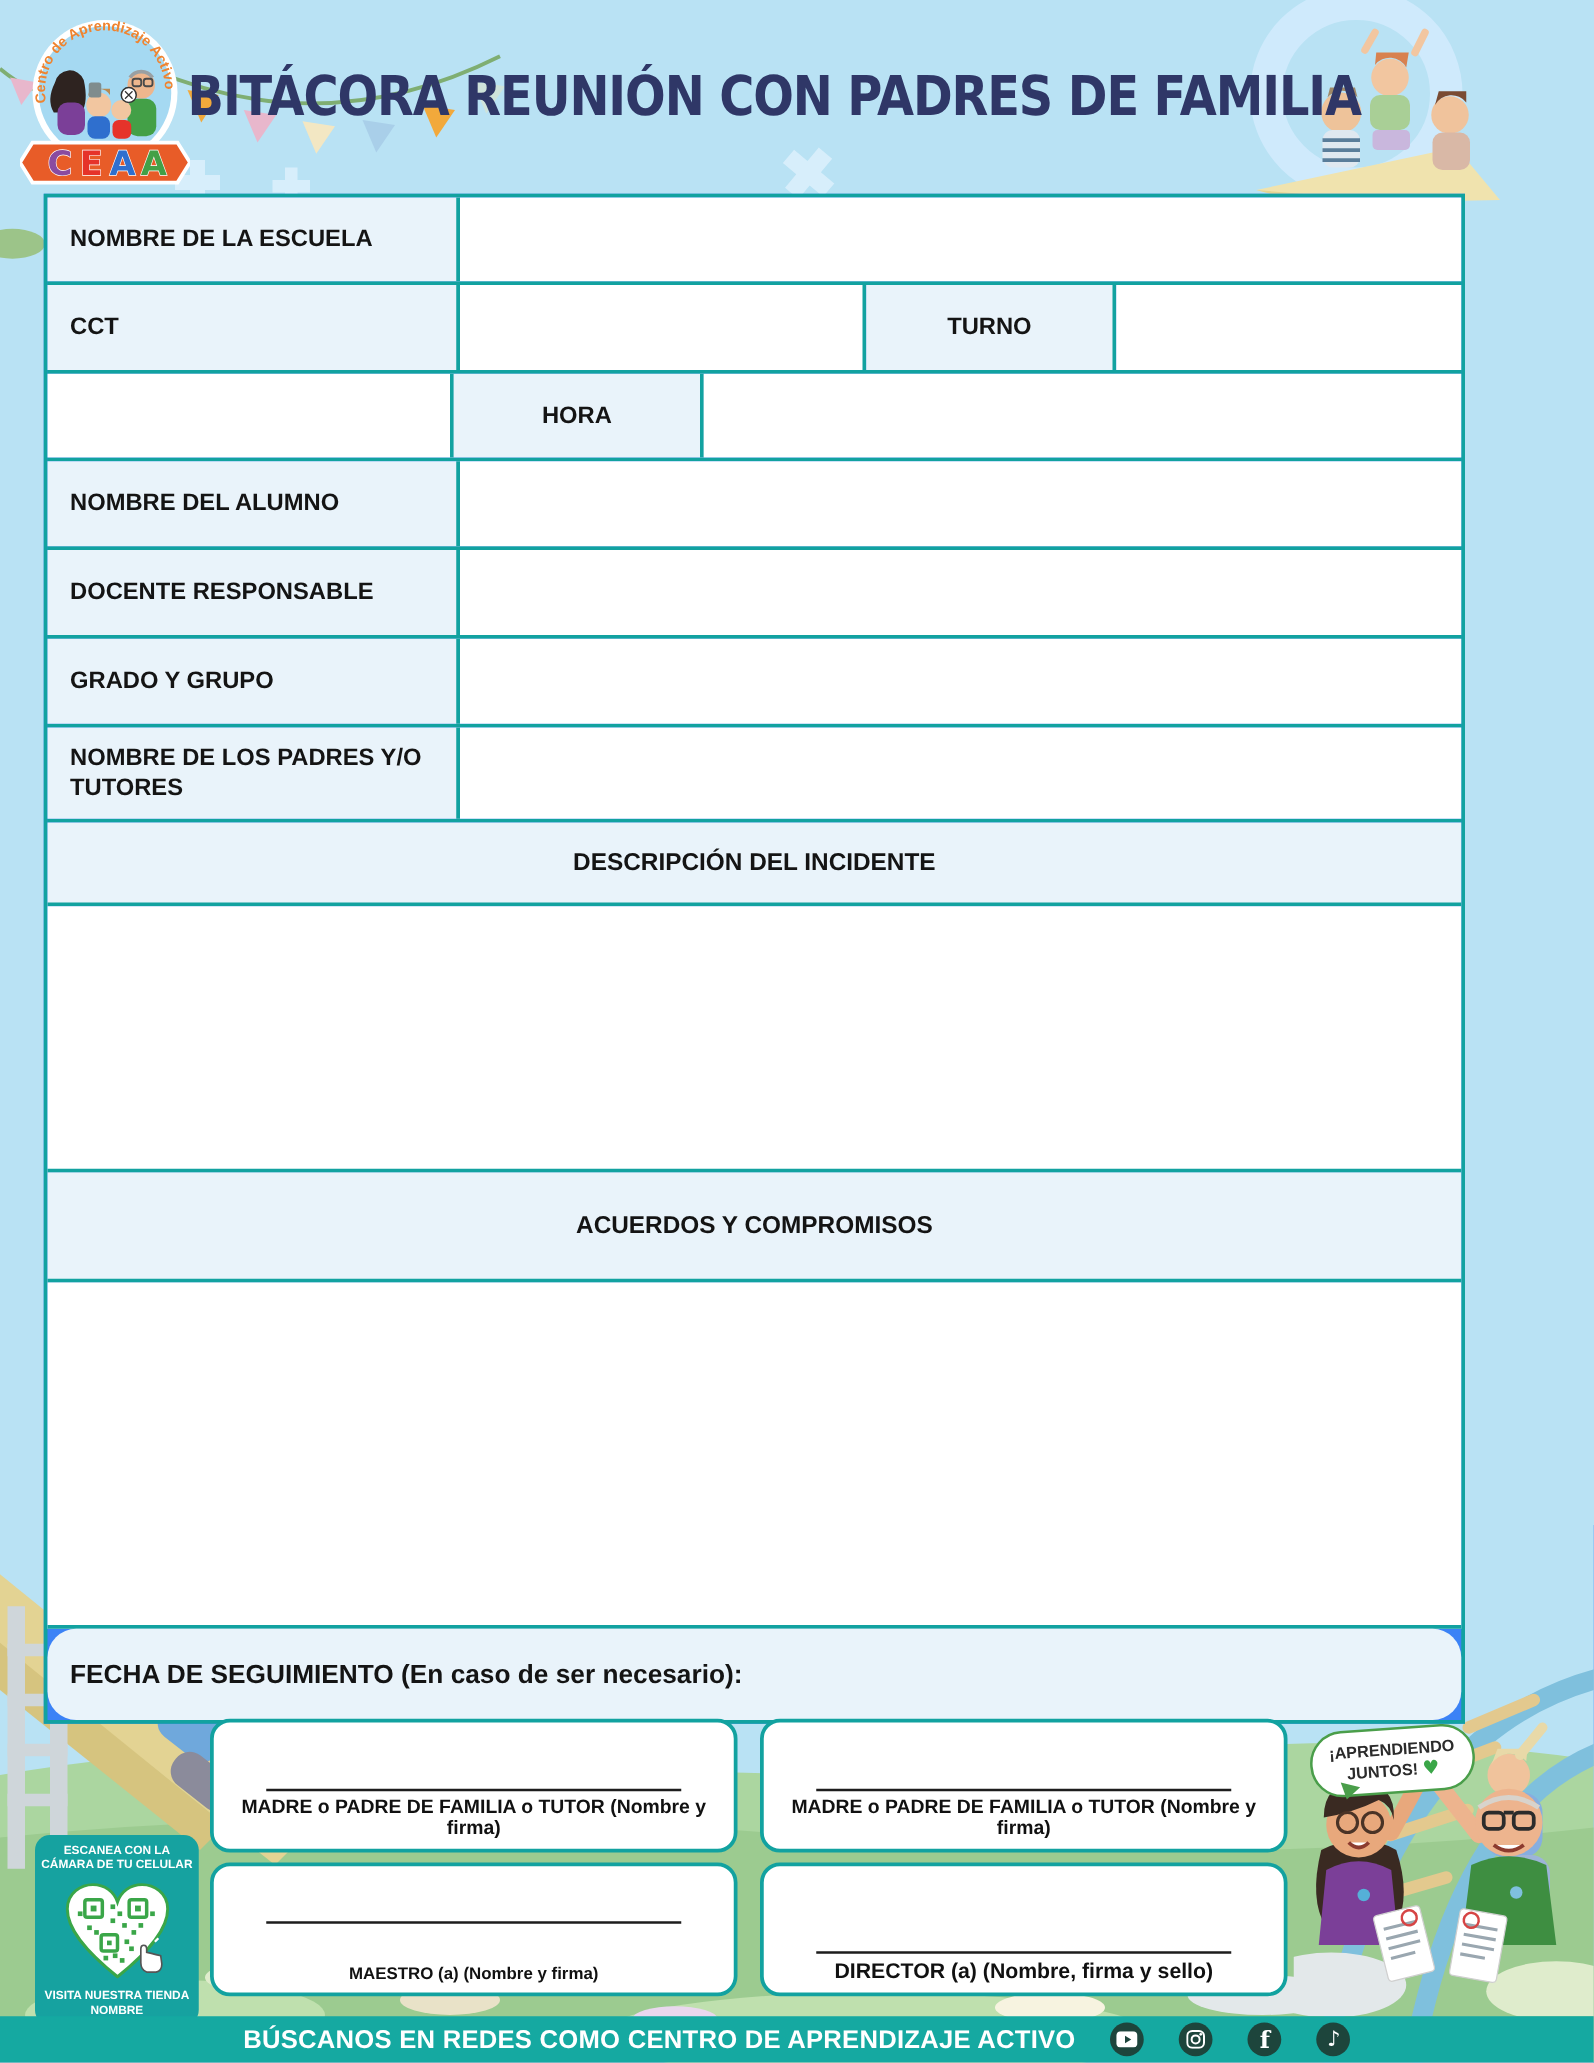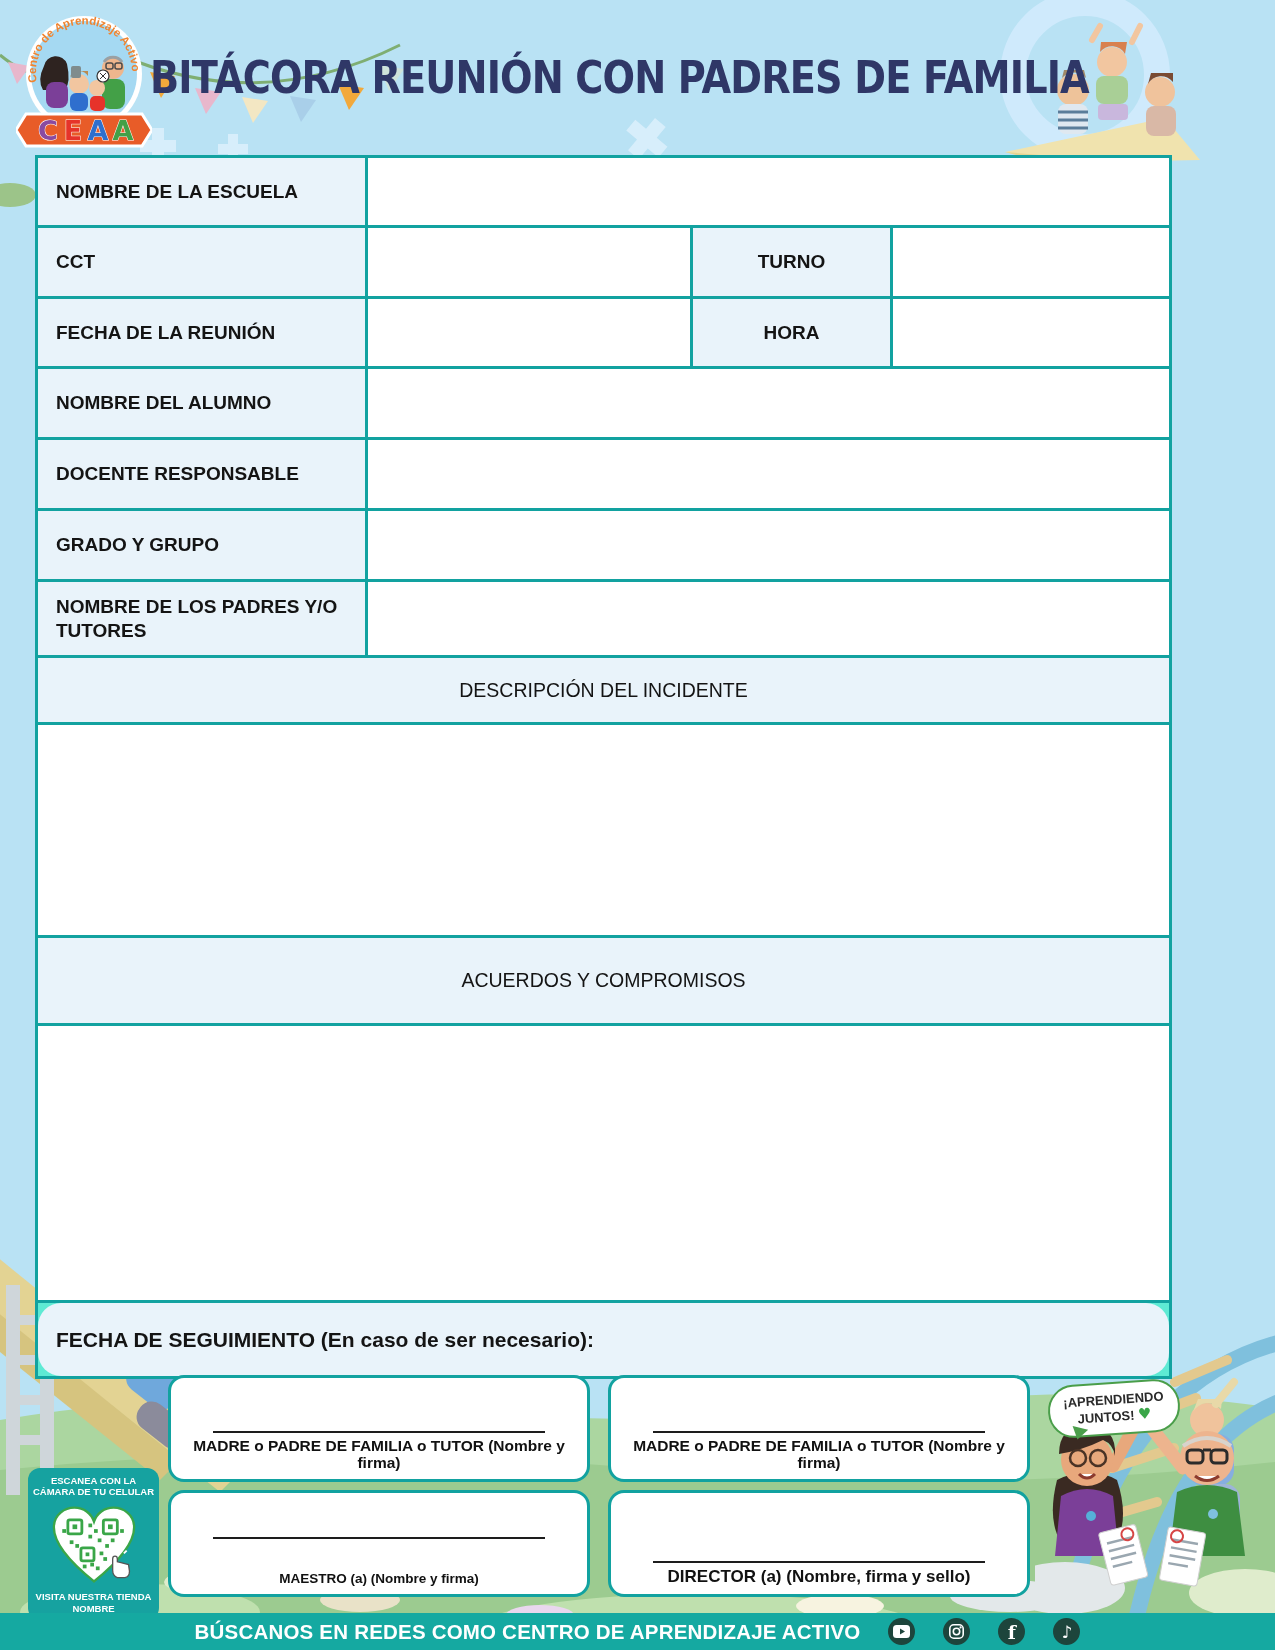--- a/index.html
+++ b/index.html
@@ -9,32 +9,32 @@
 
   
   .logo{left:16px;top:10px;width:136px;height:140px;z-index:2;}
   .title{left:150px;top:52px;z-index:2;white-space:nowrap;
          font-family:"DejaVu Sans",sans-serif;font-weight:bold;
          font-size:44px;letter-spacing:-1px;color:#2f3767;
          transform:scaleX(0.87);transform-origin:left center;}
 
   
   .form-table{left:35px;top:155px;width:1137px;z-index:1;
-              border:3px solid #12a2a0;box-sizing:border-box;background:#5eead4;}
+              border:3px solid #12a2a0;box-sizing:border-box;background:#3b82f6;}
   .t-row{display:flex;border-bottom:3px solid #12a2a0;box-sizing:border-box;}
   .t-row:last-child{border-bottom:none;border-radius:23px;}
   .cell{box-sizing:border-box;}
   .cell.lab{background:#e9f3fa;border-right:3px solid #12a2a0;
             display:flex;align-items:center;padding:0 10px 0 18px;
             font-weight:bold;font-size:19px;color:#141414;line-height:1.25;}
   .cell.lab.center{justify-content:center;padding:0;text-align:center;}
   .cell.input{background:#fff;flex:1;}
   .cell.input.mid{border-right:3px solid #12a2a0;flex:none;}
   .sect{background:#e9f3fa;display:flex;align-items:center;justify-content:center;
-        font-weight:normal;font-size:19.5px;color:#141414;}
+        font-weight:bold;font-size:19.5px;color:#141414;}
   .blank{background:#fff;}
   .followup{background:#e9f3fa;display:flex;align-items:center;
             padding-left:18px;font-weight:bold;font-size:21px;color:#141414;}
 
   
   .sigbox{width:422px;height:107px;background:#fff;border:3px solid #12a2a0;
           border-radius:16px;box-sizing:border-box;z-index:2;
           display:flex;flex-direction:column;justify-content:flex-end;
           align-items:center;padding-bottom:8px;}
   .sigline{width:80%;border-top:2.5px solid #1d1d1d;margin-bottom:5px;}
@@ -211,21 +211,20 @@
     <div class="cell lab" style="width:330px">NOMBRE DE LA ESCUELA</div>
     <div class="cell input"></div>
   </div>
   <div class="t-row" style="height:71px">
     <div class="cell lab" style="width:330px">CCT</div>
     <div class="cell input mid" style="width:325px"></div>
     <div class="cell lab center" style="width:200px">TURNO</div>
     <div class="cell input"></div>
   </div>
   <div class="t-row" style="height:70px">
-    <div class="cell lab" style="width:330px">FECHA DE LA REUNIÓN</div>
     <div class="cell input mid" style="width:325px"></div>
     <div class="cell lab center" style="width:200px">HORA</div>
     <div class="cell input"></div>
   </div>
   <div class="t-row" style="height:71px">
     <div class="cell lab" style="width:330px">NOMBRE DEL ALUMNO</div>
     <div class="cell input"></div>
   </div>
   <div class="t-row" style="height:71px">
     <div class="cell lab" style="width:330px">DOCENTE RESPONSABLE</div>

